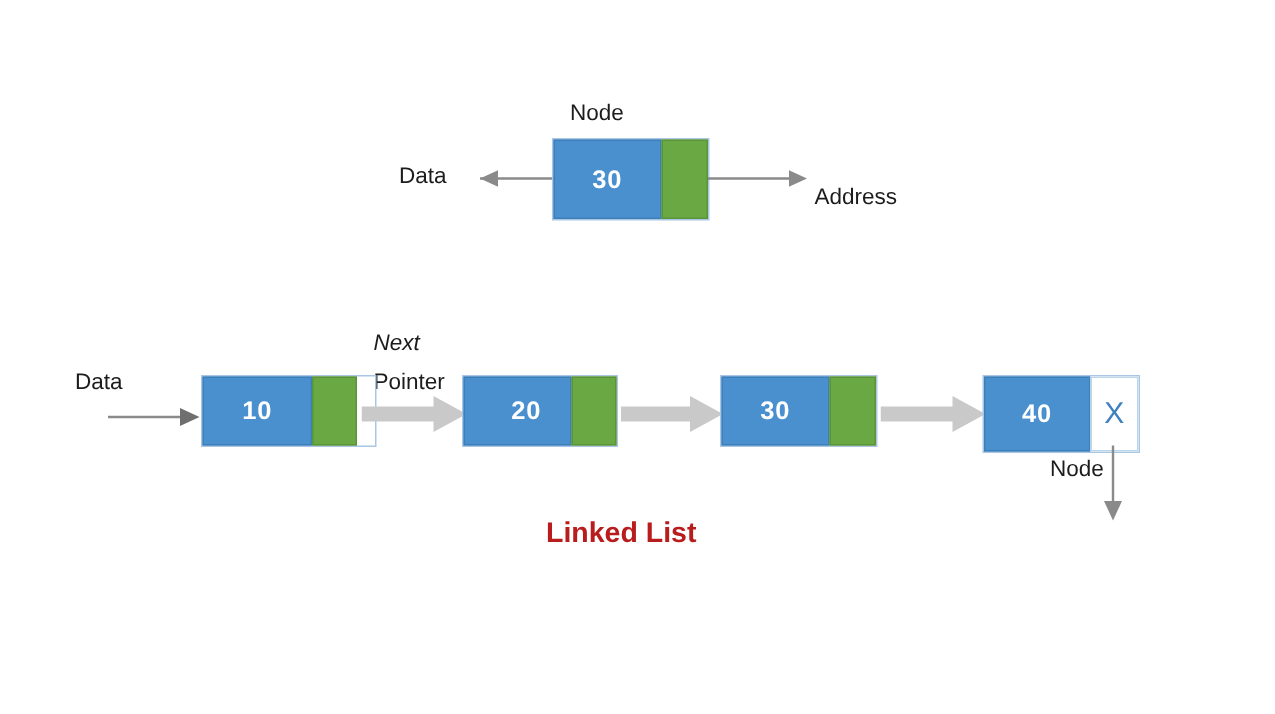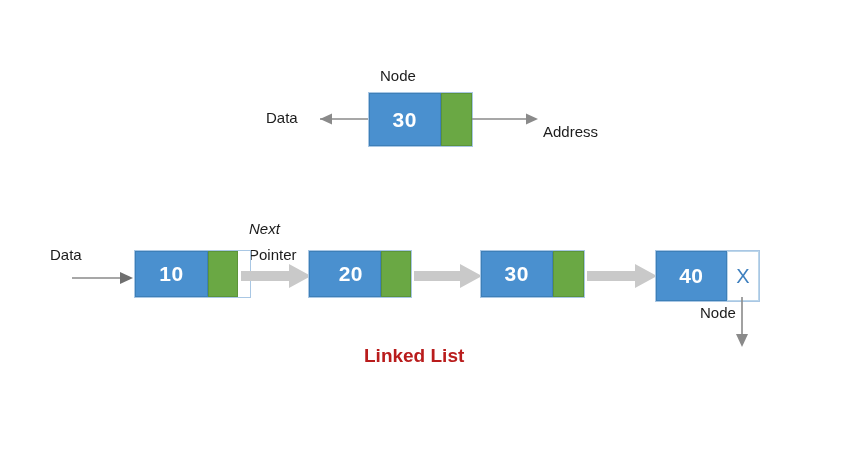--- a/index.html
+++ b/index.html
@@ -45,21 +45,21 @@
     background: #4a90cf;
     display: flex;
     align-items: center;
     justify-content: center;
     box-sizing: border-box;
     border: 1px solid #3d7fb8;
   }
   .cell-data-text {
     color: #ffffff;
     font-weight: bold;
-    font-size: 21px;
+    font-size: 17px;
     letter-spacing: .5px;
   }
   .cell-ptr {
     background: #6aa844;
     box-sizing: border-box;
     border: 1px solid #5c9439;
   }
   .cell-null {
     background: #ffffff;
     display: flex;

